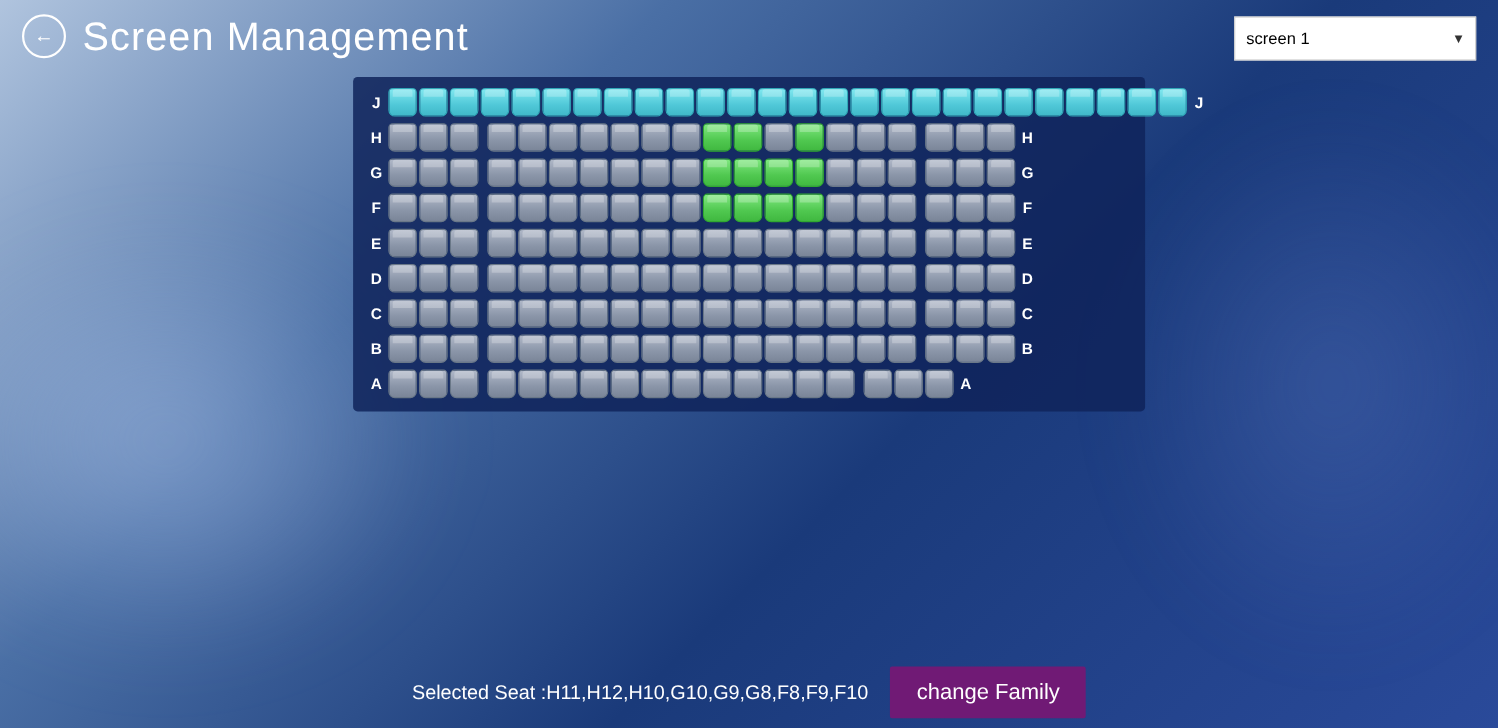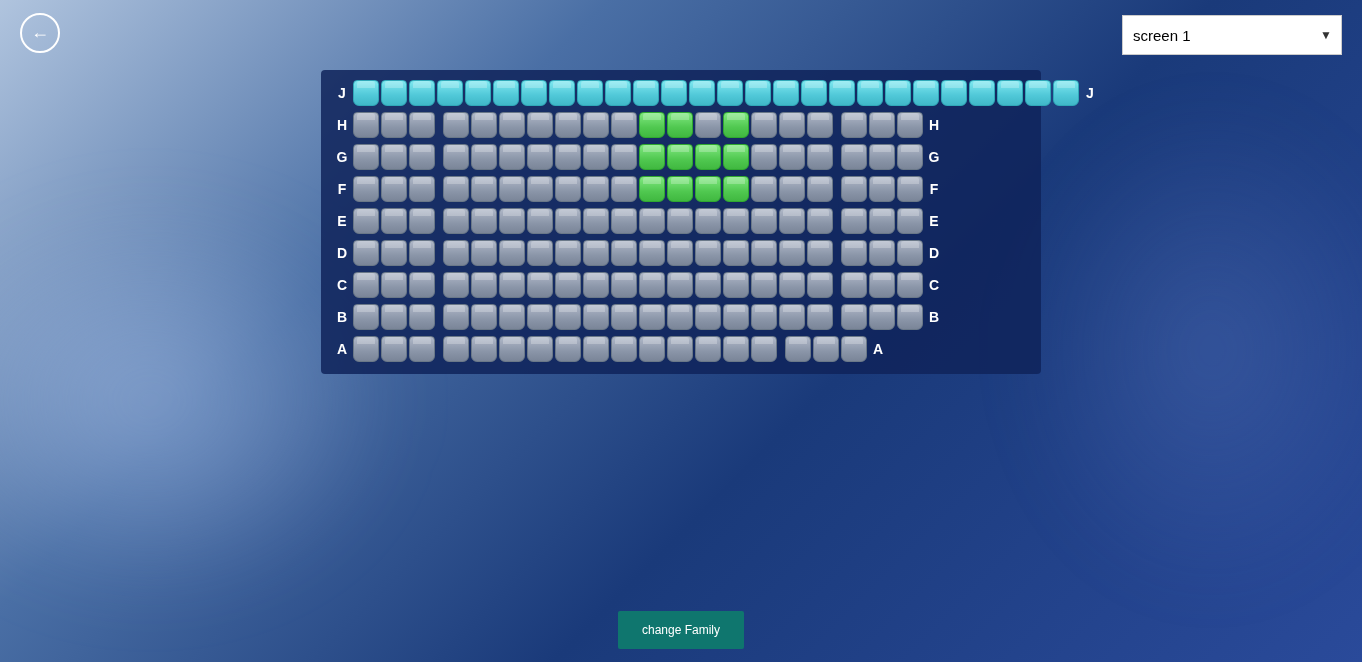--- a/index.html
+++ b/index.html
@@ -157,38 +157,39 @@
       justify-content: center;
       gap: 20px;
     }
 
     .selected-seat-label {
       color: white;
       font-size: 18px;
     }
 
     .change-family-btn {
-      background: #0f766e;
+      background: #701a75;
       color: white;
       border: none;
       padding: 12px 24px;
-      font-size: 12px;
+      font-size: 20px;
       cursor: pointer;
       border-radius: 2px;
       font-weight: 500;
     }
   </style>
 </head>
 <body>
 
 <div class="bg-blur-left"></div>
 <div class="bg-blur-right"></div>
 
 <div class="header">
   <button class="back-button">←</button>
+  <h1 class="page-title">Screen Management</h1>
 </div>
 
 <div class="screen-select-wrapper">
   <select>
     <option>screen 1</option>
     <option>screen 2</option>
     <option>screen 3</option>
   </select>
   <span class="screen-select-arrow">▼</span>
 </div>
@@ -847,14 +848,17 @@
           <div class="seat seat-gray" style="position: relative;">
             <div style="position: absolute; top: 0px; left: 3px; right: 3px; height: 7px; border-radius: 3px 3px 0px 0px; background: rgba(255, 255, 255, 0.25);"></div>
           </div>
         </div>
         <div style="color: white; font-size: 14px; font-weight: bold; width: 22px; text-align: center; flex-shrink: 0;">A</div>
       </div>
     </div>
 </div>
 
 <div class="bottom-bar">
+  <span class="selected-seat-label">
+    <span>Selected Seat :</span><span>H11,H12,H10,G10,G9,G8,F8,F9,F10</span>
+  </span>
   <button class="change-family-btn">change Family</button>
 </div>
 
 </body></html>

